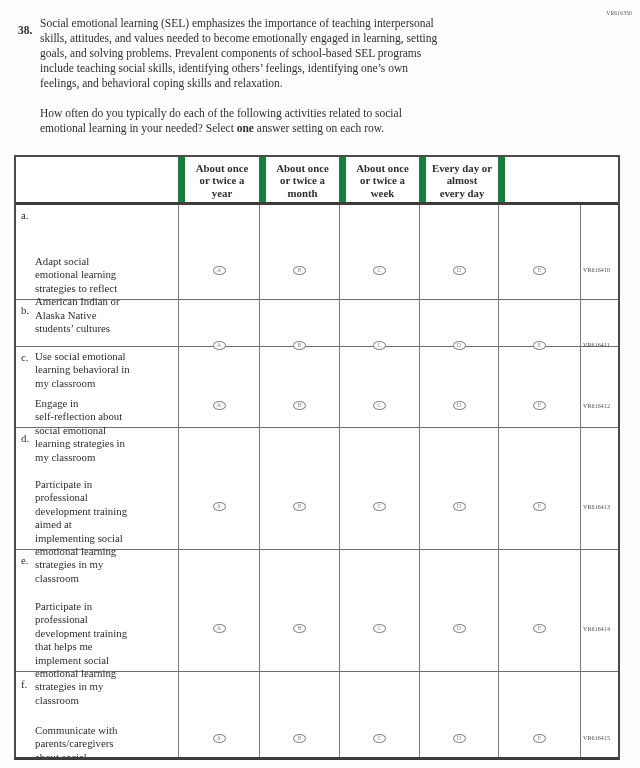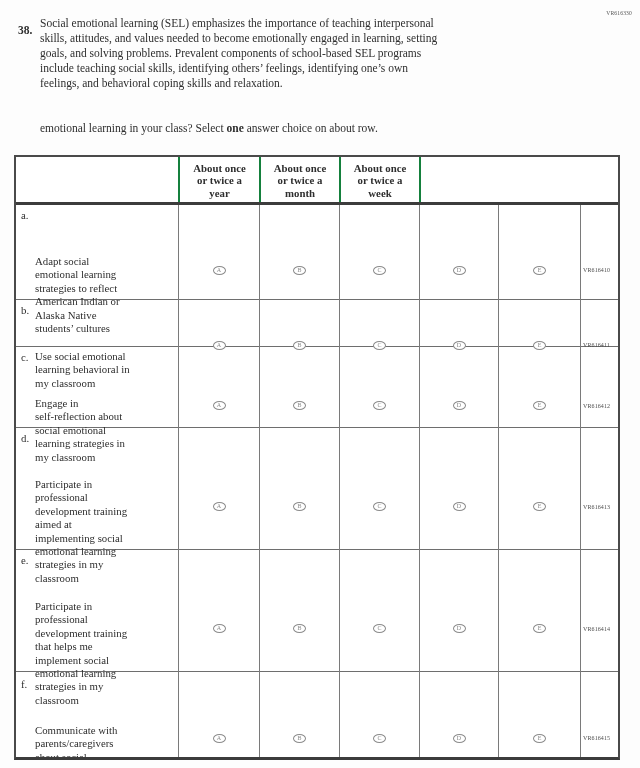--- a/index.html
+++ b/index.html
@@ -47,21 +47,21 @@
     height:48px;
     box-sizing:border-box;
     border-bottom:3px solid #3c3c3c;
   }
   .hcell{
     display:flex;align-items:center;justify-content:center;
     text-align:center;
     font-weight:bold;
     font-size:10.8px;line-height:12.4px;
     white-space:pre-line;
-    border-left:2px solid #15803d;
+    border-left:7px solid #15803d;
     padding:2px 1px 0 1px;
   }
   .hcell:first-child{border-left:none;}
   .trow{
     box-sizing:border-box;
     border-bottom:1px solid #6e6e6e;
   }
   .trow:last-child{border-bottom:none;}
   .cell{
     border-left:1px solid #7a7a7a;
@@ -119,36 +119,39 @@
   <div class="corner-code">VR616330</div>
 
   <div class="question">
     <span class="qnum">38.</span>
     <div class="qtext">
       <p class="para1">Social emotional learning (SEL) emphasizes the importance of teaching interpersonal
 skills, attitudes, and values needed to become emotionally engaged in learning, setting
 goals, and solving problems. Prevalent components of school-based SEL programs
 include teaching social skills, identifying others’ feelings, identifying one’s own
 feelings, and behavioral coping skills and relaxation.</p>
-      <p class="para2"><br><span class="pline">emotional learning in your class? Select </span><b>one</b><span class="pline"> answer choice on about row.</span></p>
+      <p class="para2"><span class="pline">How often do you typically do each of the following activities related to social</span><br><span class="pline">emotional learning in your needed? Select </span><b>one</b><span class="pline"> answer setting on each row.</span></p>
     </div>
   </div>
 
   <div class="qtable">
     <div class="thead grid-cols">
       <div class="hcell"></div>
       <div class="hcell">About once
 or twice a
 year</div>
       <div class="hcell">About once
 or twice a
 month</div>
       <div class="hcell">About once
 or twice a
 week</div>
+      <div class="hcell">Every day or
+almost
+every day</div>
       <div class="hcell"></div>
     </div>
     <div id="tbody">
         <div class="trow grid-cols trow-a">
           <div class="cell label-cell">
             <span class="item-letter">a.</span>
             <span class="label-text">Adapt social
 emotional learning
 strategies to reflect
 American Indian or

